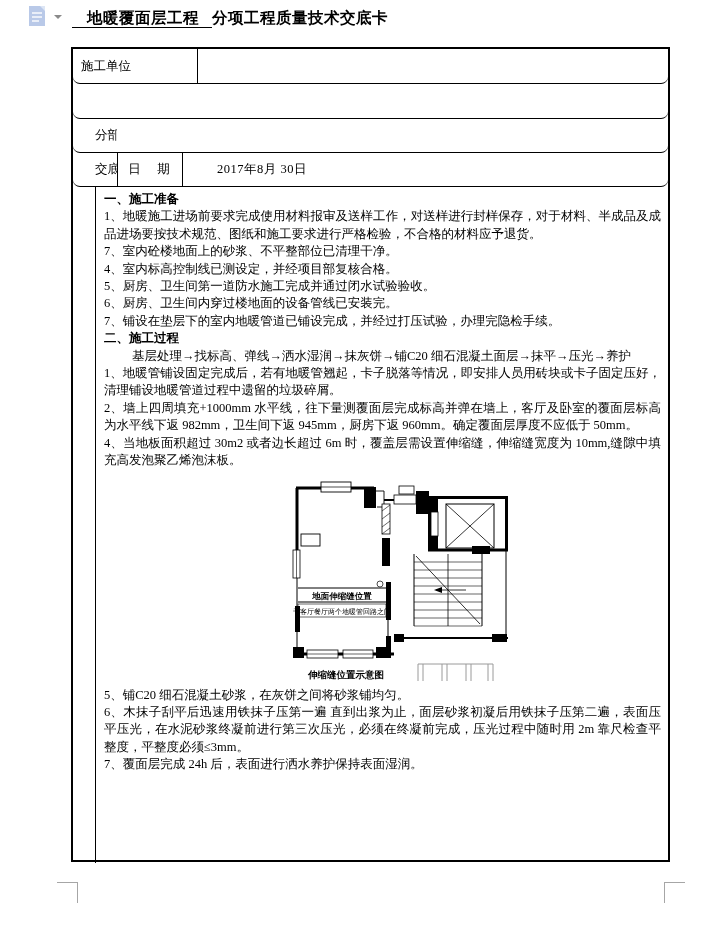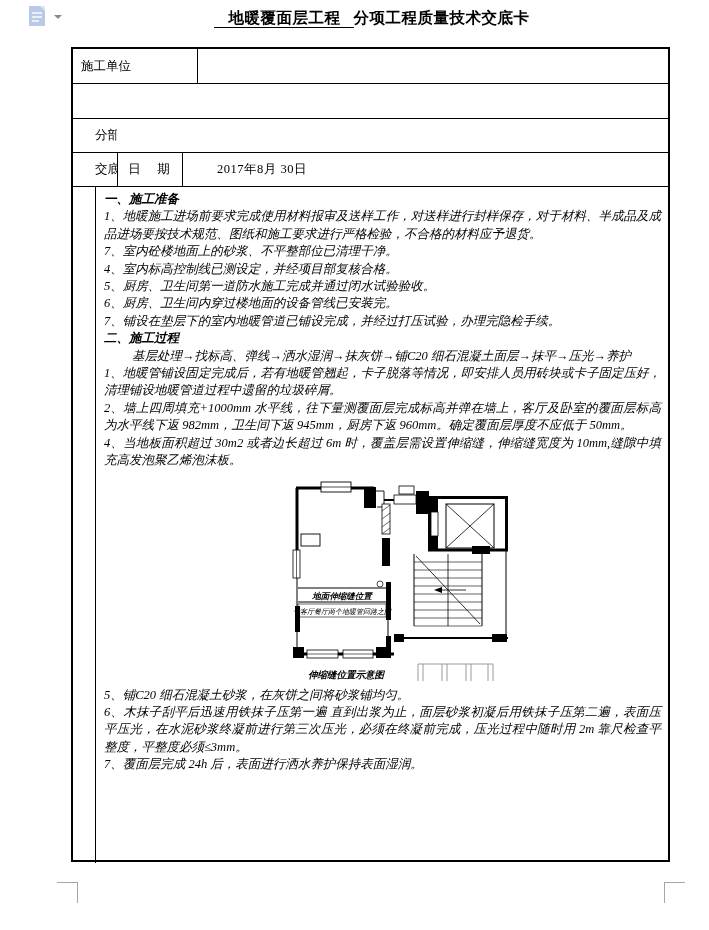--- a/index.html
+++ b/index.html
@@ -6,42 +6,42 @@
   body{
     width:709px;height:930px;position:relative;background:#fff;overflow:hidden;
     font-family:"Liberation Serif","DejaVu Serif",serif;color:#000;
     -webkit-font-smoothing:none;
   }
   
   .paste-btn{position:absolute;left:26px;top:4px;width:38px;height:26px;cursor:pointer;}
   .paste-btn svg{display:block;}
   
   .title{
-    position:absolute;left:72px;top:8px;width:599px;text-align:center;
+    position:absolute;left:72px;top:8px;width:599px;
     font-size:15.5px;font-weight:bold;letter-spacing:.5px;white-space:nowrap;
   }
   .title .u{border-bottom:1.5px solid #000;padding:0 13px 1px 15px;}
   
   .doc-table{
     position:absolute;left:71px;top:47px;width:599px;height:815px;
     border:2px solid #000;box-sizing:border-box;font-size:12.5px;
   }
-  .tr{display:flex;border-bottom:1px solid #000;box-sizing:border-box;}
+  .tr{display:flex;border-bottom:1px solid #000;box-sizing:border-box;border-radius:7px;}
   .td{box-sizing:border-box;border-right:1px solid #000;display:flex;align-items:center;
       padding:0 8px;overflow:hidden;white-space:nowrap;}
   .td:last-child{border-right:none;}
   .r1,.r2{height:35px;}
   .r3,.r4{height:34px;}
   .label-wide{width:125px;}
   .label-narrow{width:42px;padding:0 22px;text-align:center;}
   .squeeze{font-size:11px;letter-spacing:0;padding:0 4px;}
   .grow{flex:1;}
   .date-label{width:65px;justify-content:center;letter-spacing:2px;}
   .date-val{width:158px;justify-content:center;letter-spacing:.5px;}
-  .content-row{height:676px;border-bottom:none;align-items:stretch;font-style:italic;}
+  .content-row{height:676px;border-bottom:none;align-items:stretch;}
   .spacer-cell{width:23px;border-right:1px solid #000;box-sizing:border-box;}
   .content-cell{flex:1;padding:4px 7px 4px 8px;overflow:hidden;}
   .content-cell p{
     margin:0;font-size:12.5px;line-height:17.4px;text-align:justify;
   }
   .content-cell p.hd{font-weight:bold;text-align:left;}
   .content-cell p.flow{text-indent:28px;text-align:left;}
   
   .plan-wrap{margin:8px 0 4px 172px;width:240px;height:205px;}
   

